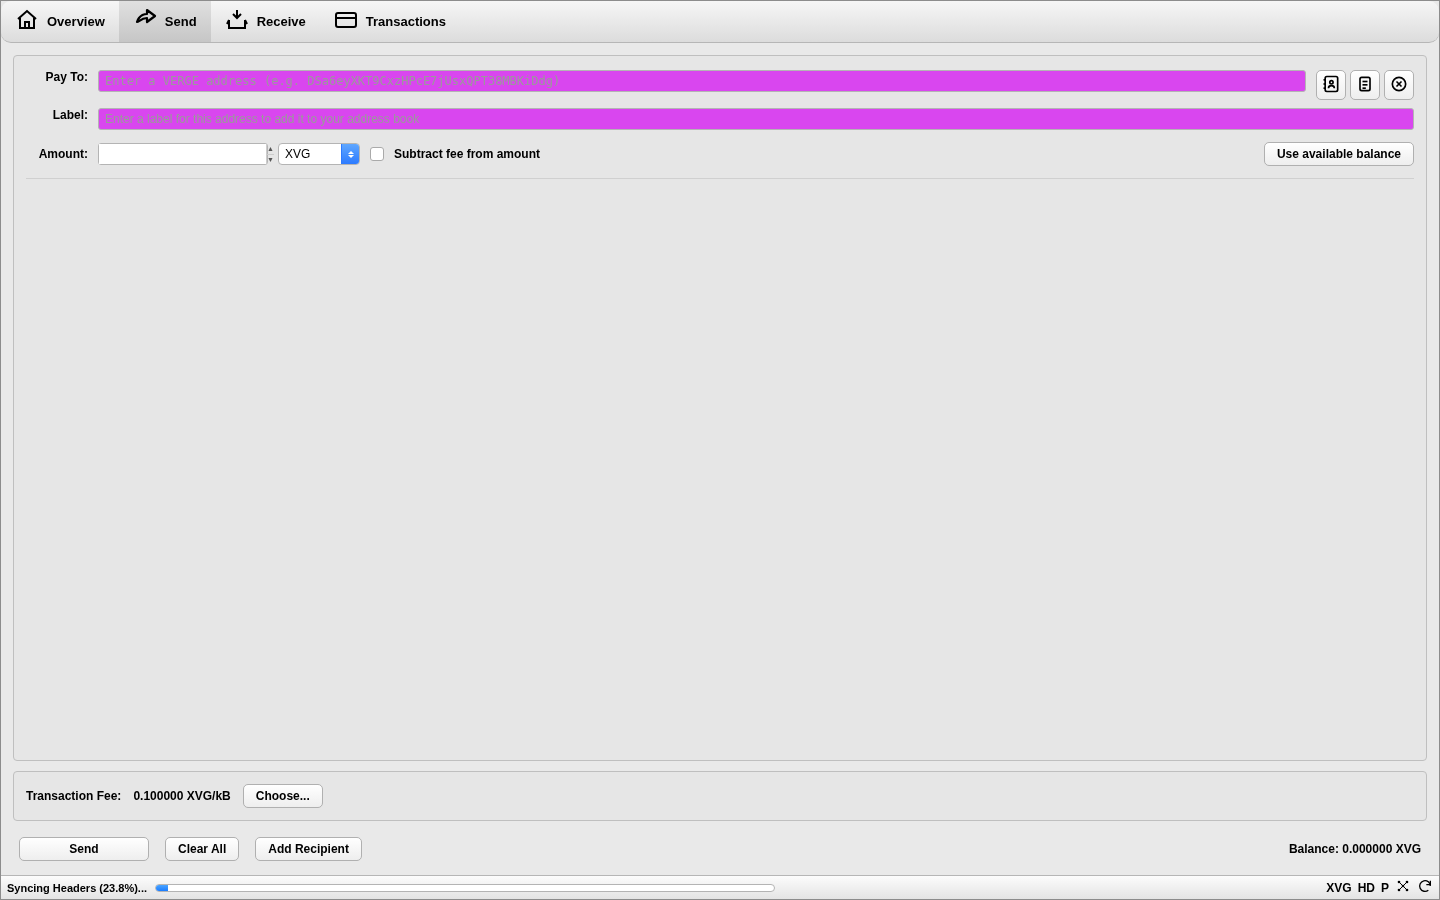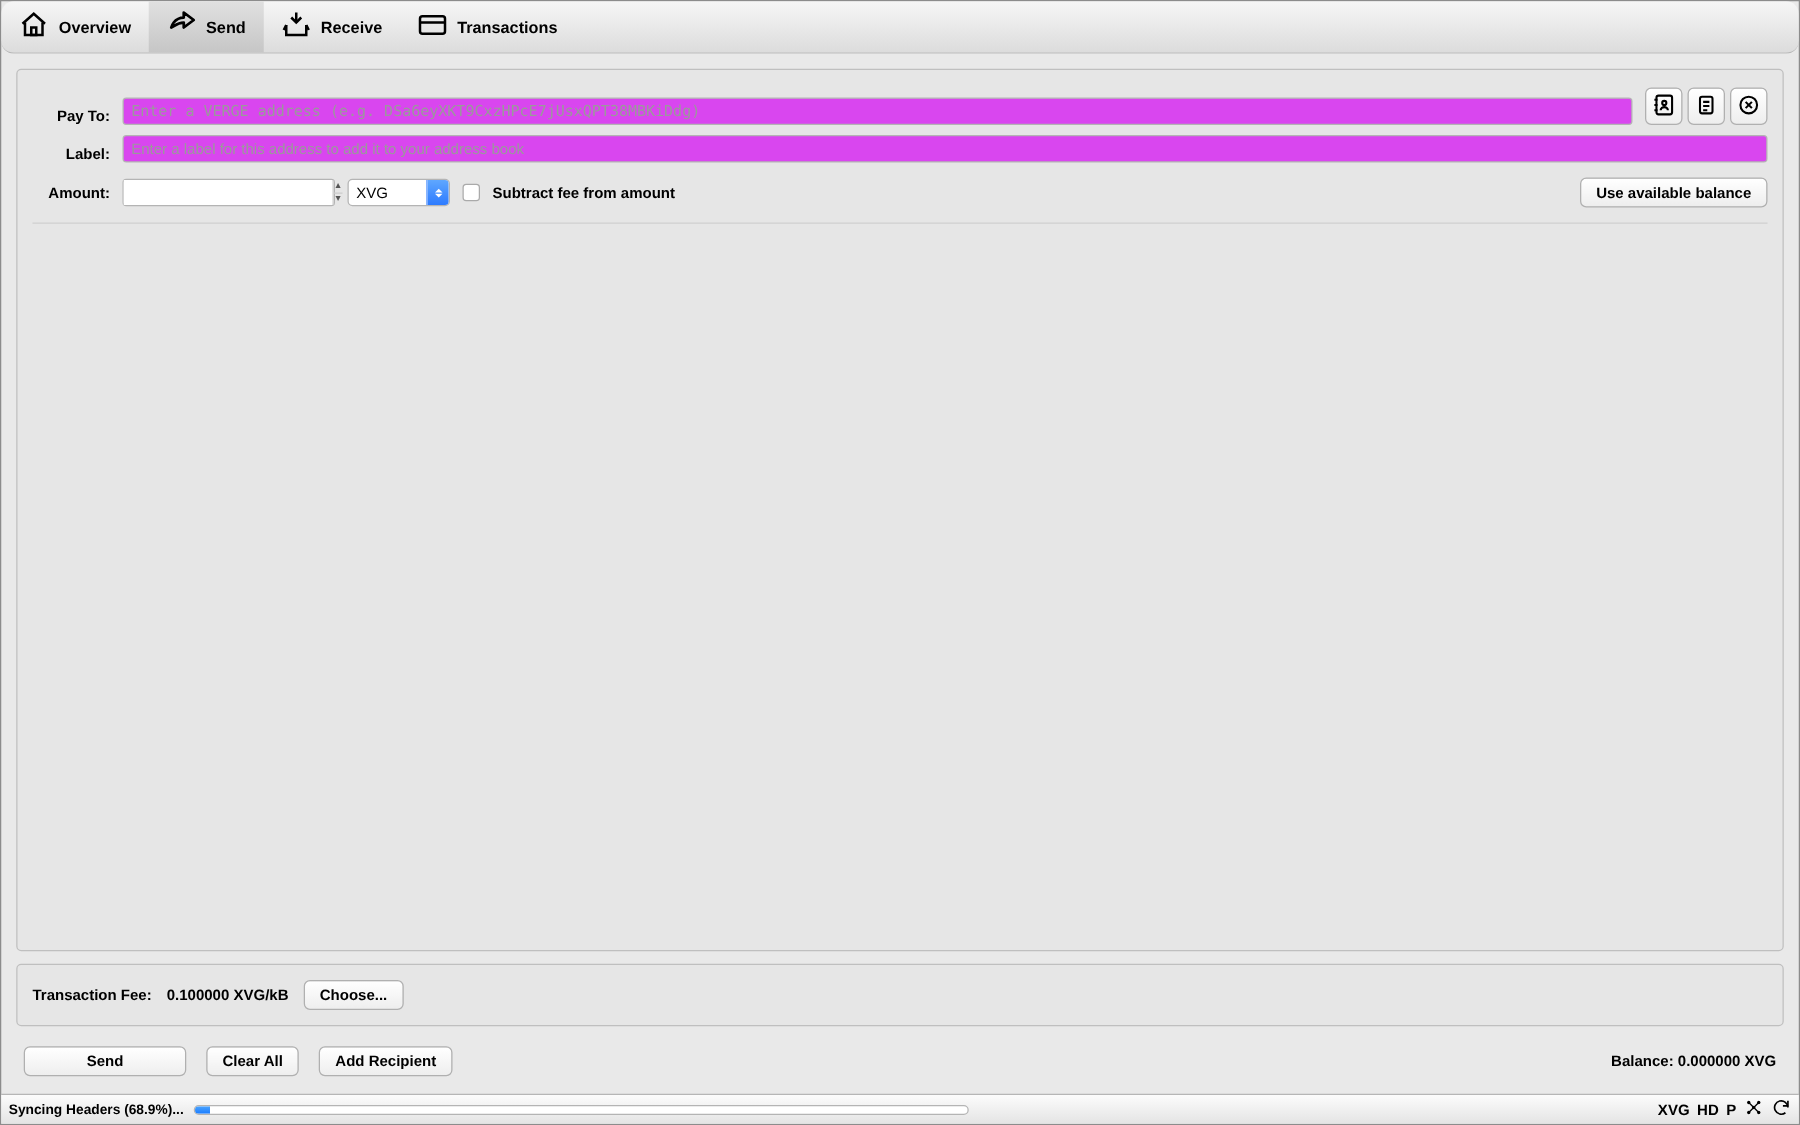--- a/index.html
+++ b/index.html
@@ -8,21 +8,21 @@
 
   
   .tabbar { display: flex; align-items: stretch; height: 42px; background: linear-gradient(#f6f6f6, #dcdcdc); border-bottom: 1px solid #b6b6b6; border-radius: 10px; }
   .tab { display: flex; align-items: center; gap: 8px; padding: 0 14px; font-weight: 700; cursor: pointer; }
   .tab.active { background: linear-gradient(#e0e0e0, #c6c6c6); }
   .tab svg { width: 24px; height: 24px; }
 
   
   .content { flex: 1; display: flex; flex-direction: column; padding: 12px; gap: 10px; }
   .recipients-panel { flex: 1; border: 1px solid #bfbfbf; background: #e6e6e6; border-radius: 4px; padding: 14px 12px 12px 12px; display: flex; flex-direction: column; }
-  .form-row { display: flex; align-items: flex-end; gap: 10px; margin-bottom: 8px; }
+  .form-row { display: flex; align-items: flex-start; gap: 10px; margin-bottom: 8px; }
   .form-label { width: 62px; text-align: right; font-weight: 700; font-size: 12px; }
   .text-input { flex: 1; height: 22px; border: 1px solid #b4b4b4; border-radius: 3px; background: #d946ef; padding: 0 6px; font-size: 12px; color: #333; }
   .text-input::placeholder { color: #9a9a9a; }
   .mono::placeholder { font-family: ui-monospace, Menlo, Consolas, monospace; }
   .icon-buttons { display: flex; gap: 4px; }
   .icon-btn { width: 30px; height: 30px; border: 1px solid #b0b0b0; border-radius: 5px; background: linear-gradient(#fff,#eee); display: flex; align-items: center; justify-content: center; cursor: pointer; }
   .icon-btn svg { width: 20px; height: 20px; }
 
   .amount-row { display: flex; align-items: center; gap: 10px; margin-top: 4px; }
   .spin-input { width: 170px; height: 22px; border: 1px solid #b4b4b4; border-radius: 3px; background: #fff; display: flex; }
@@ -200,21 +200,21 @@
         <span>Add Recipient</span>
       </div>
       <div class="balance">
         <span class="lbl">Balance:</span>
         <span class="val">0.000000 XVG</span>
       </div>
     </div>
   </div>
 
   <div class="statusbar">
-    <span>Syncing Headers (68.9%)...</span>
+    <span>Syncing Headers (23.8%)...</span>
     <div class="progress">
       <div class="fill" id="progfill" style="width: 2%;"></div>
     </div>
     <div class="status-spacer"></div>
     <div class="status-icons">
       <span>XVG</span>
       <span>HD</span>
       <span>P</span>
       <span>
         <svg viewBox="0 0 24 24" fill="#000">

